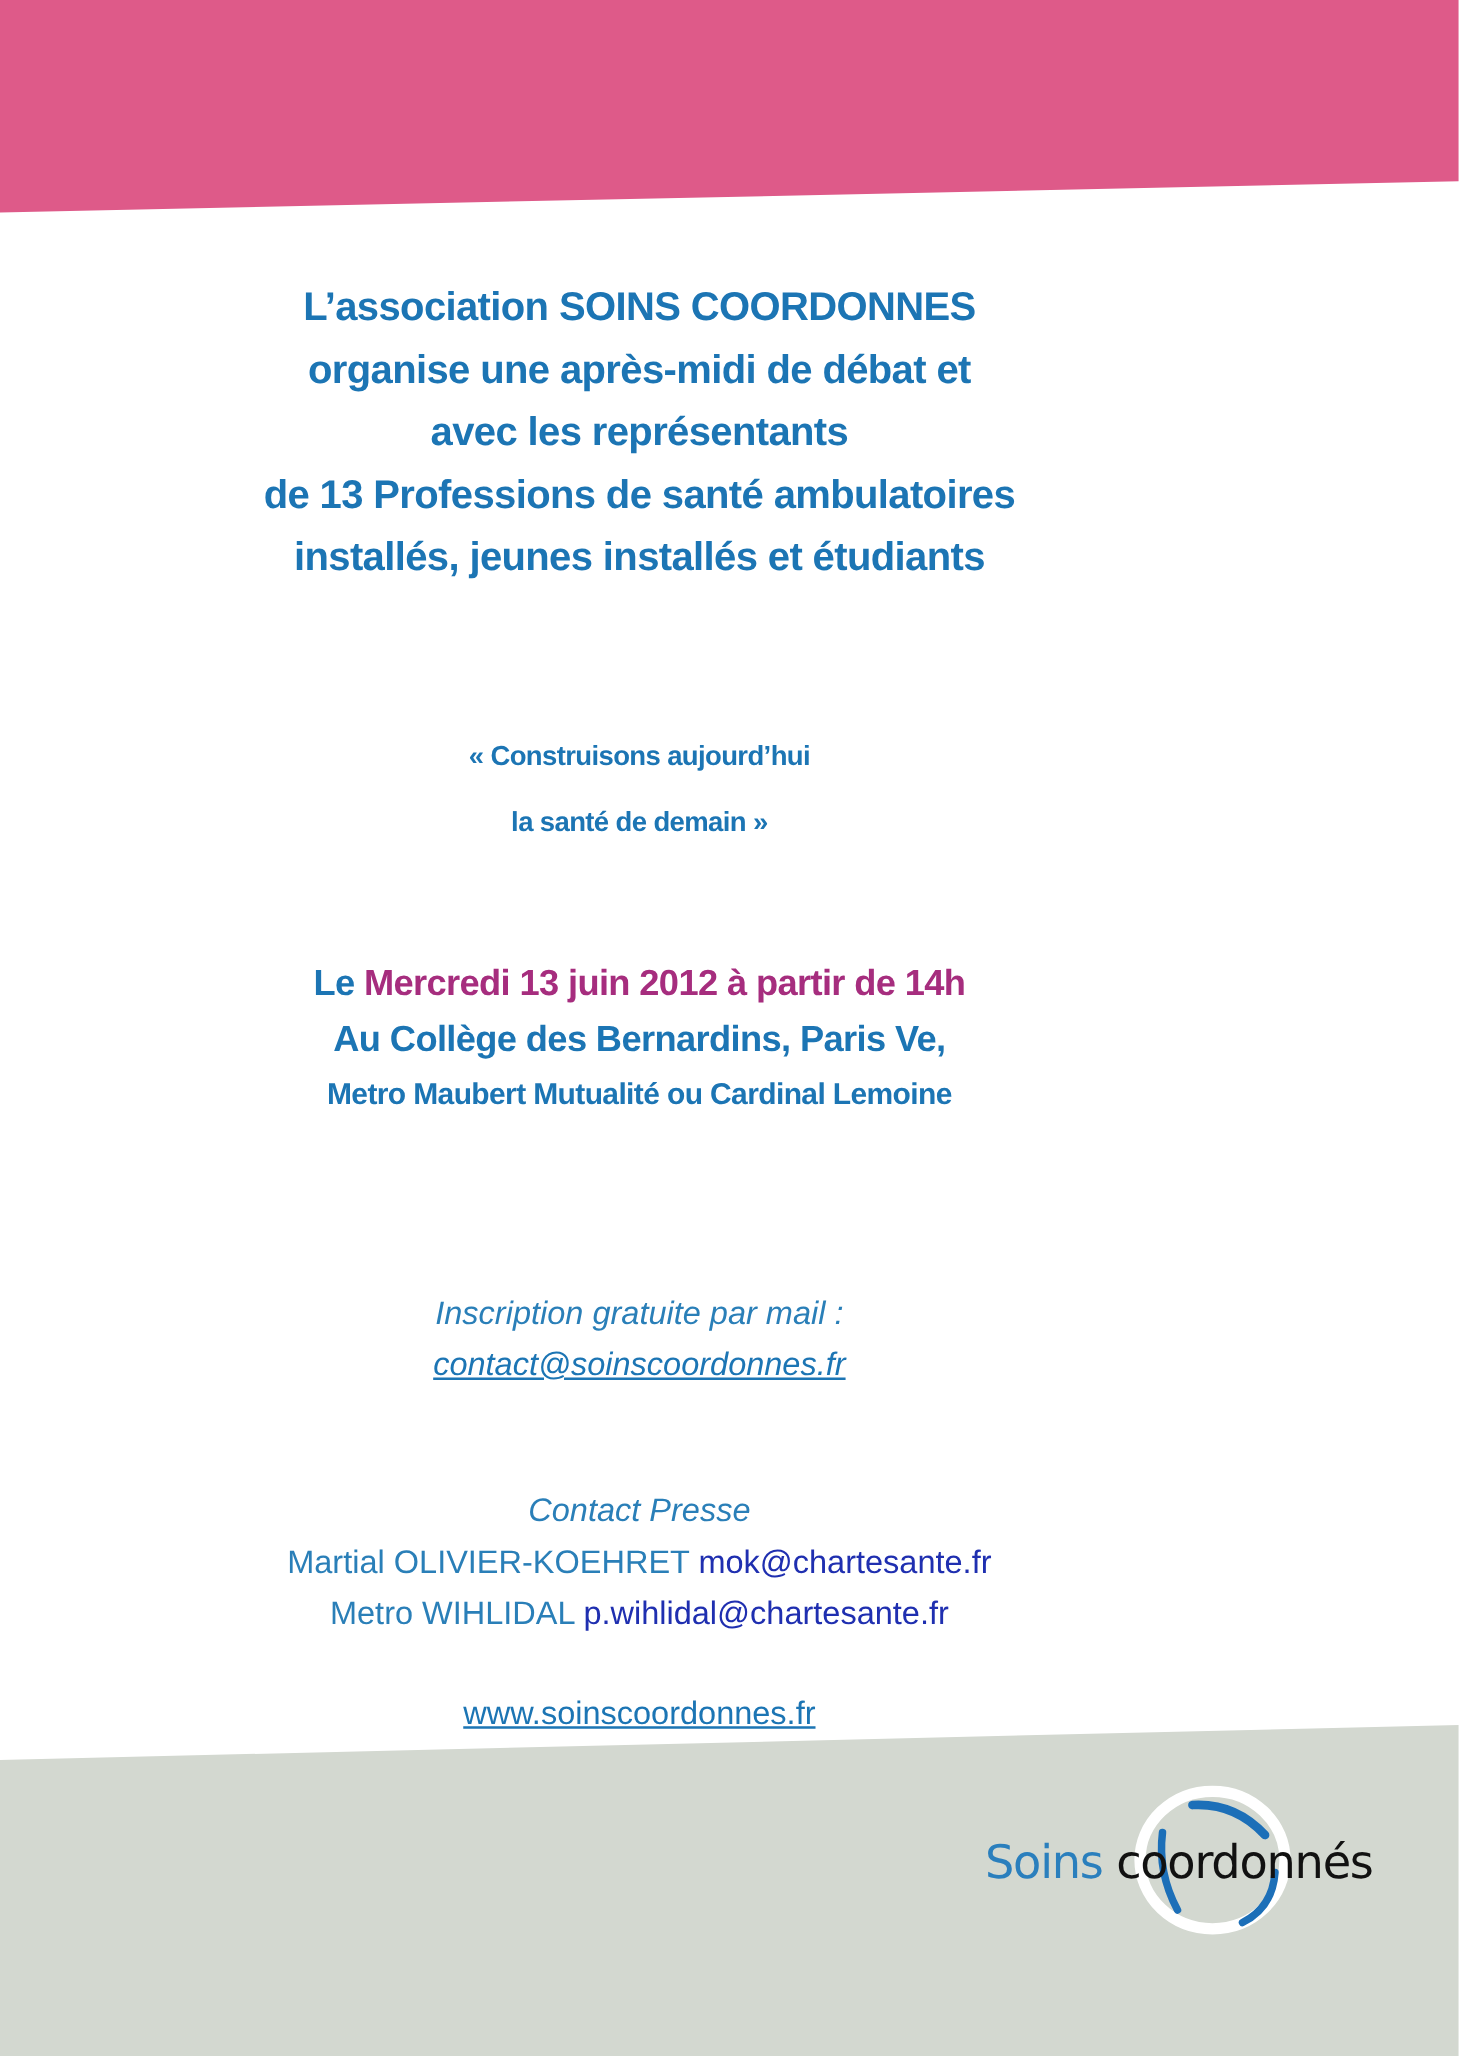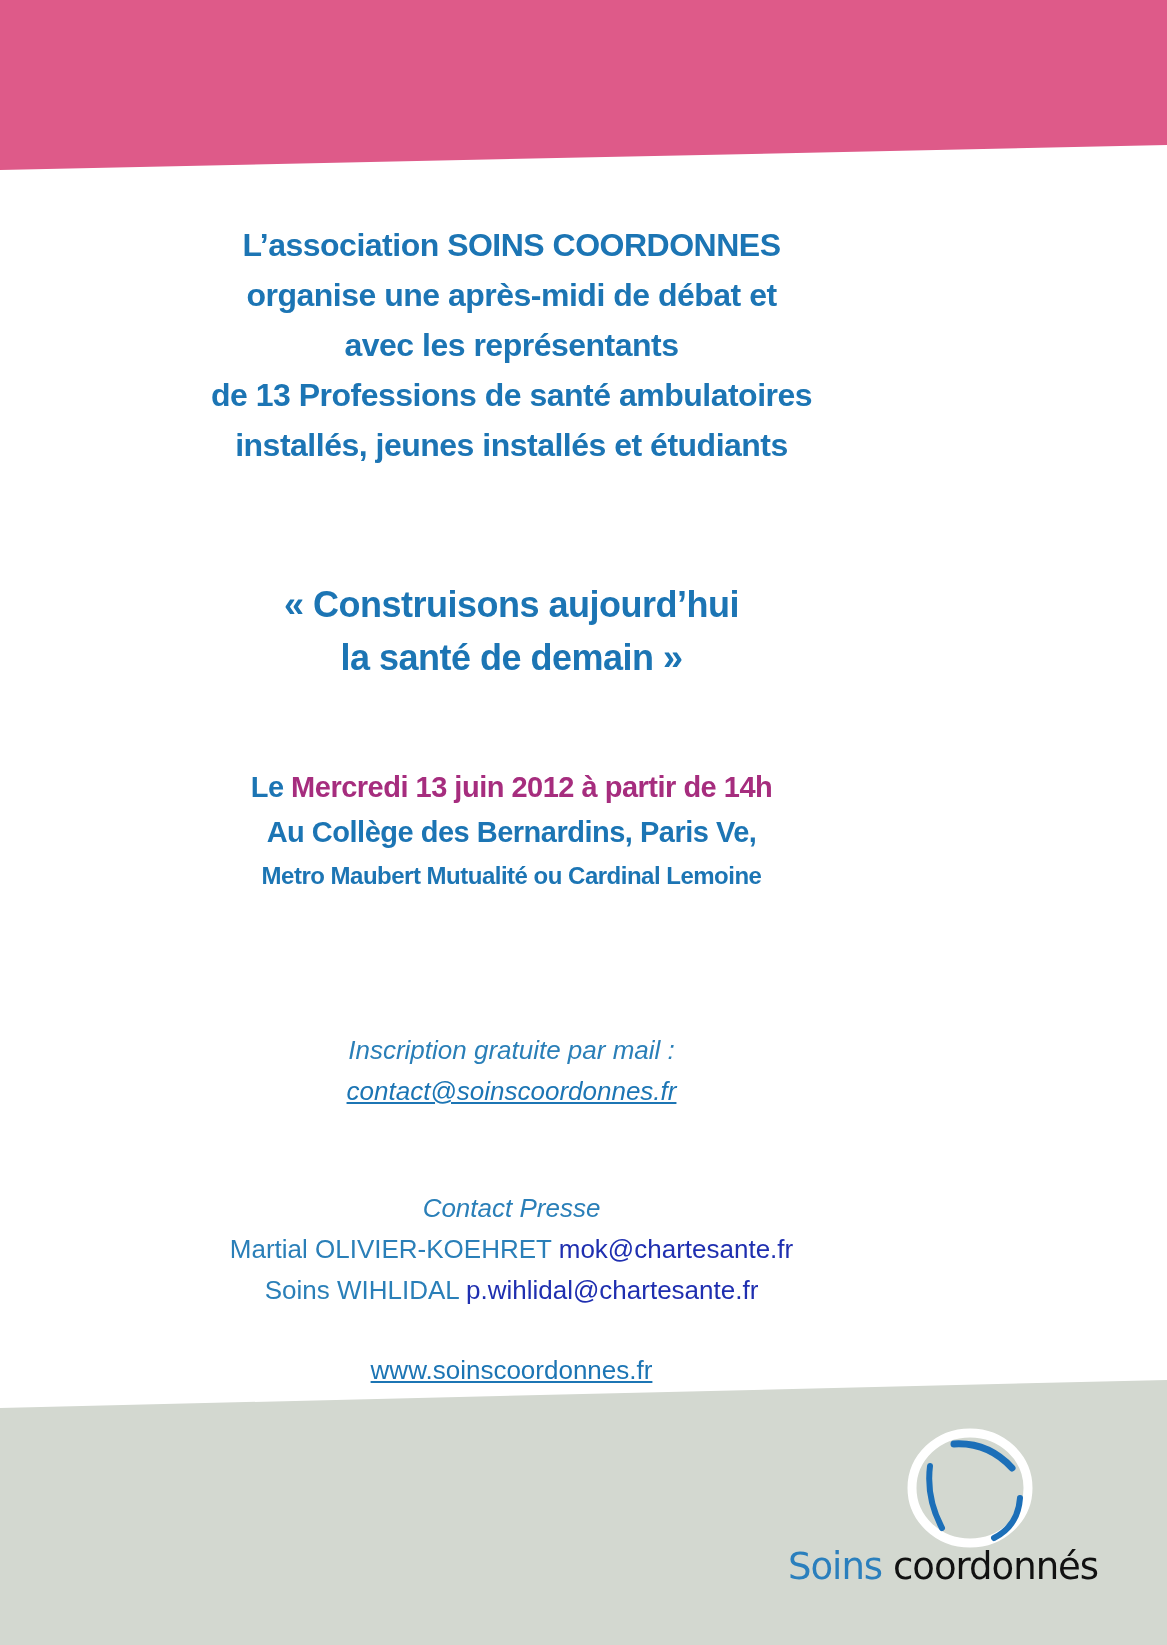--- a/index.html
+++ b/index.html
@@ -3,30 +3,30 @@
 <meta charset="utf-8">
 <style>
   html, body { margin: 0; padding: 0; }
   body { width: 1167px; height: 1645px; position: relative; overflow: hidden; background: #ffffff;
          font-family: "Liberation Sans", "DejaVu Sans", sans-serif; }
   .band { position: absolute; left: 0; width: 1167px; }
   .band svg { display: block; }
   .block { position: absolute; left: 0; width: 1023px; text-align: center; }
   .bold { font-weight: bold; letter-spacing: -0.5px; }
   .title-line { font-size: 32px; line-height: 50px; color: #1c75b4; }
-  .slogan-line { font-size: 36px; line-height: 53px; color: #1c75b4; }
+  .slogan-line { font-size: 22px; line-height: 53px; color: #1c75b4; }
   .date-line { font-size: 29px; line-height: 45px; color: #1c75b4; }
   .date-line .accent { color: #a62d7e; }
   .metro-line { font-size: 24px; line-height: 42px; color: #1c75b4; }
   .light { font-size: 26px; line-height: 41px; color: #2a7fb8; }
   .link { color: #1c75b4; text-decoration: underline; cursor: pointer; }
   .email { color: #1f2fb0; cursor: pointer; }
   .italic { font-style: italic; }
   .logo { position: absolute; left: 780px; top: 1428px; width: 350px; height: 190px; }
-  .logo-text { position: absolute; left: 788px; top: 1545px; font-size: 37px; white-space: nowrap;
+  .logo-text { position: absolute; left: 788px; top: 1468px; font-size: 37px; white-space: nowrap;
                font-family: "DejaVu Sans", sans-serif; letter-spacing: -1px; }
   .logo-text .blue { color: #2a7fbd; }
   .logo-text .dark { color: #111111; }
 </style>
 </head>
 <body>
 
 <div class="band" style="top:0;">
   <svg width="1167" height="175" viewBox="0 0 1167 175">
     <polygon points="0,0 1167,0 1167,145 0,170" fill="#de5a89"></polygon>
@@ -59,21 +59,21 @@
 </div>
 
 <div class="block light" style="top:1030px;font-style:italic;">
   <div>Inscription gratuite par mail :</div>
   <div><span class="link">contact@soinscoordonnes.fr</span></div>
 </div>
 
 <div class="block light" style="top:1188px;">
   <div class="italic">Contact Presse</div>
   <div><span>Martial OLIVIER-KOEHRET </span><span class="email">mok@chartesante.fr</span></div>
-  <div><span>Soins WIHLIDAL </span><span class="email">p.wihlidal@chartesante.fr</span></div>
+  <div><span>Metro WIHLIDAL </span><span class="email">p.wihlidal@chartesante.fr</span></div>
 </div>
 
 <div class="block light" style="top:1350px;">
   <span class="link">www.soinscoordonnes.fr</span>
 </div>
 
 <div class="logo">
   <svg width="350" height="120" viewBox="0 0 350 120">
     <ellipse cx="190" cy="60" rx="58" ry="55" fill="none" stroke="#ffffff" stroke-width="9"></ellipse>
     <path d="M150 38 Q146 70 162 100" fill="none" stroke="#1c6fb8" stroke-width="6" stroke-linecap="round"></path>

